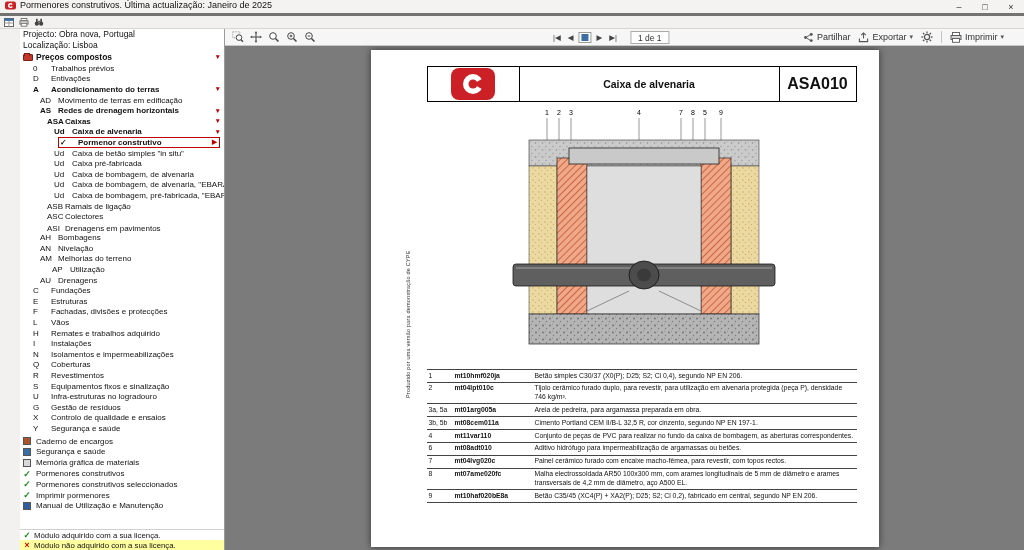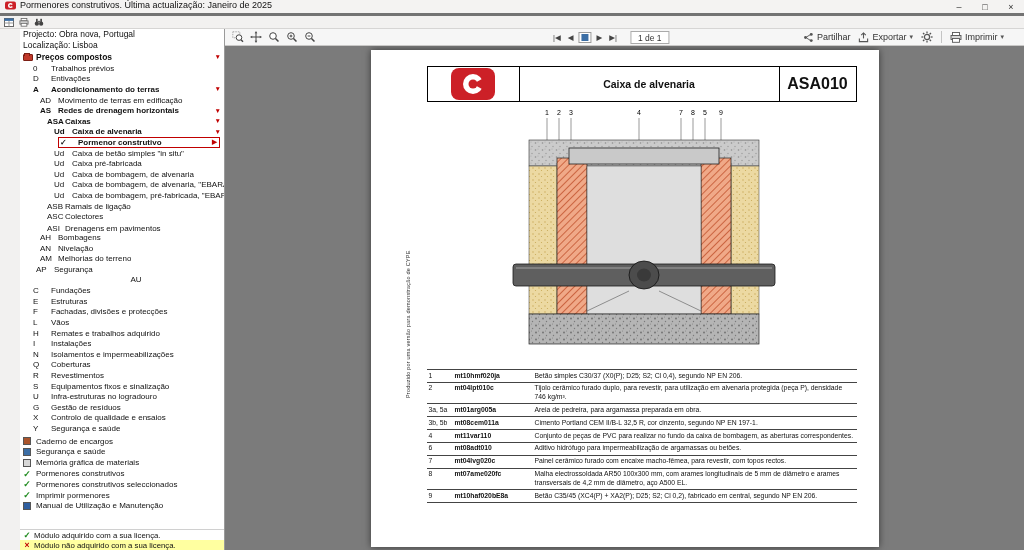--- a/index.html
+++ b/index.html
@@ -214,25 +214,25 @@
             <span class="tree-label">Bombagens</span>
           </div>
           <div class="tree-row" style="padding-left: 20px;">
             <span class="tree-code">AN</span>
             <span class="tree-label">Nivelação</span>
           </div>
           <div class="tree-row" style="padding-left: 20px;">
             <span class="tree-code">AM</span>
             <span class="tree-label">Melhorias do terreno</span>
           </div>
-          <div class="tree-row" style="padding-left: 16px;">
+          <div class="tree-row" style="padding-left: 32px;">
             <span class="tree-code">AP</span>
-            <span class="tree-label">Segurança</span>
-          </div>
-          <div class="tree-row" style="padding-left: 28px; flex-direction: column;">
+            <span class="tree-label">Utilização</span>
+          </div>
+          <div class="tree-row" style="padding-left: 20px;">
             <span class="tree-code">AU</span>
             <span class="tree-label">Drenagens</span>
           </div>
           <div class="tree-row" style="padding-left: 13px;">
             <span class="tree-code">C</span>
             <span class="tree-label">Fundações</span>
           </div>
           <div class="tree-row" style="padding-left: 13px;">
             <span class="tree-code">E</span>
             <span class="tree-label">Estruturas</span>

